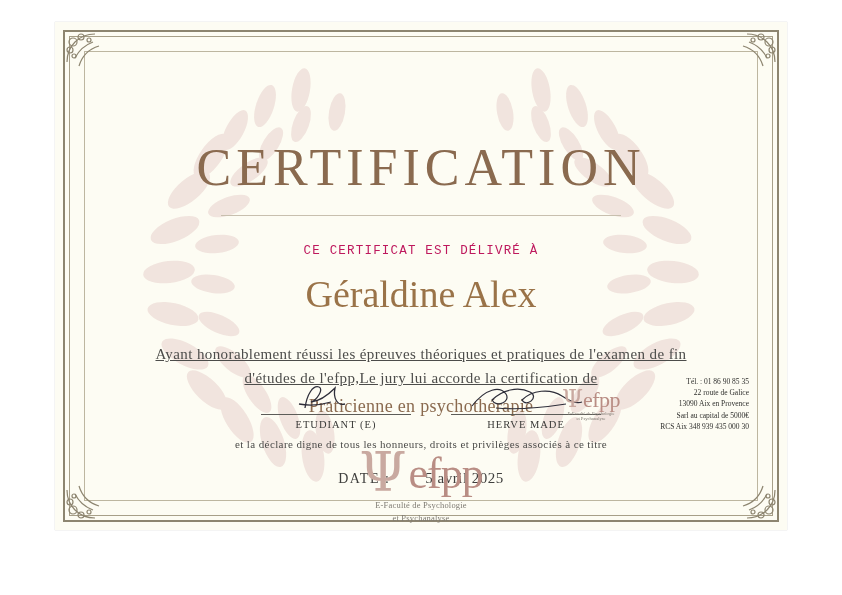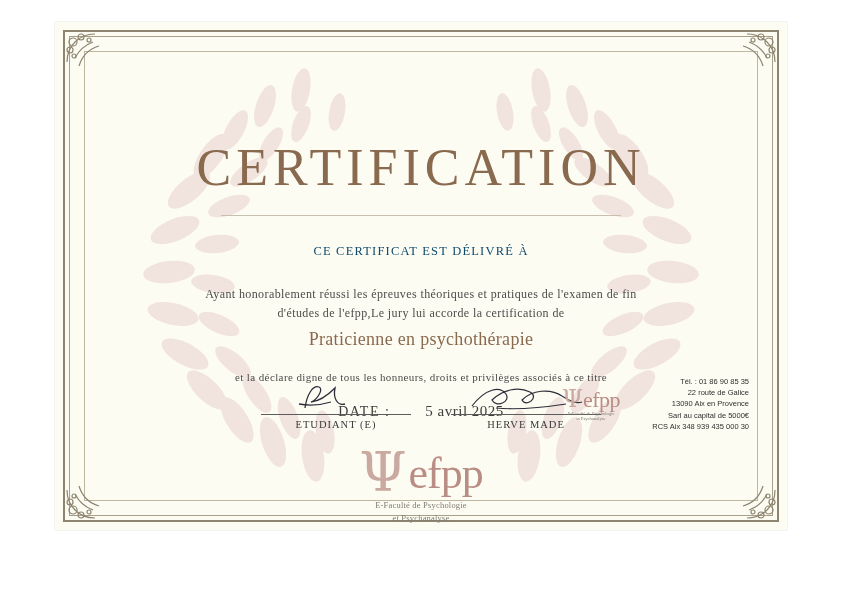--- a/index.html
+++ b/index.html
@@ -105,38 +105,39 @@
     width: 400px;
     height: 1px;
     background: #c8bfae;
     margin: 18px auto 0 auto;
   }
 
   .subtitle {
     margin-top: 28px;
     font-size: 12.5px;
     letter-spacing: 1.2px;
-    color: #0c4a6e;
-    font-family: Liberation Serif, serif;
+    color: #be185d;
+    font-family: Liberation Mono, monospace;
   }
 
   .recipient {
     margin-top: 14px;
     font-size: 38px;
     color: #9a7348;
     font-family: "Liberation Serif", serif;
     font-weight: 400;
   }
 
   .body-line {
     margin-top: 26px;
-    font-size: 12px;
+    font-size: 15px;
     color: #4c4c4a;
     line-height: 1.6;
     letter-spacing: 0.4px;
+    text-decoration: underline;
   }
   .body-line.second { margin-top: 0; text-align: center; }
 
   .program {
     margin-top: 6px;
     font-size: 18px;
     color: #8a6a4f;
     letter-spacing: 0.3px;
   }
 
@@ -261,21 +262,21 @@
     line-height: 1.25;
   }
 
   
   .contact {
     position: absolute;
     right: 38px;
     bottom: 98px;
     width: 130px;
     text-align: right;
-    font-family: Liberation Sans, sans-serif;
+    font-family: Liberation Serif, serif;
     font-size: 7.5px;
     color: #2f2f2d;
     line-height: 1.5;
   }
 </style>
 </head>
 <body>
 
 <div class="page">
   <div class="certificate">
@@ -374,20 +375,21 @@
             <path d="M118 186 l7 15 16 2 -12 11 3 16 -14 -8 -14 8 3 -16 -12 -11 16 -2z" transform="scale(1.7) translate(6,-2)"></path>
           </g>
         </g>
       </svg>
     </div>
 
     <div class="content">
       <div class="title">CERTIFICATION</div>
       <div class="rule"></div>
       <div class="subtitle">CE CERTIFICAT EST DÉLIVRÉ À</div>
+      <div class="recipient">Géraldine Alex</div>
       <div class="body-line">Ayant honorablement réussi les épreuves théoriques et pratiques de l'examen de fin</div>
       <div class="body-line second">d'études de l'efpp,Le jury lui accorde la certification de</div>
       <div class="program">Praticienne en psychothérapie</div>
       <div class="closing">et la déclare digne de tous les honneurs, droits et privilèges associés à ce titre</div>
       <div class="date-row">
         <span>DATE :</span>
         <span class="date-value">5 avril 2025</span>
       </div>
     </div>
 

